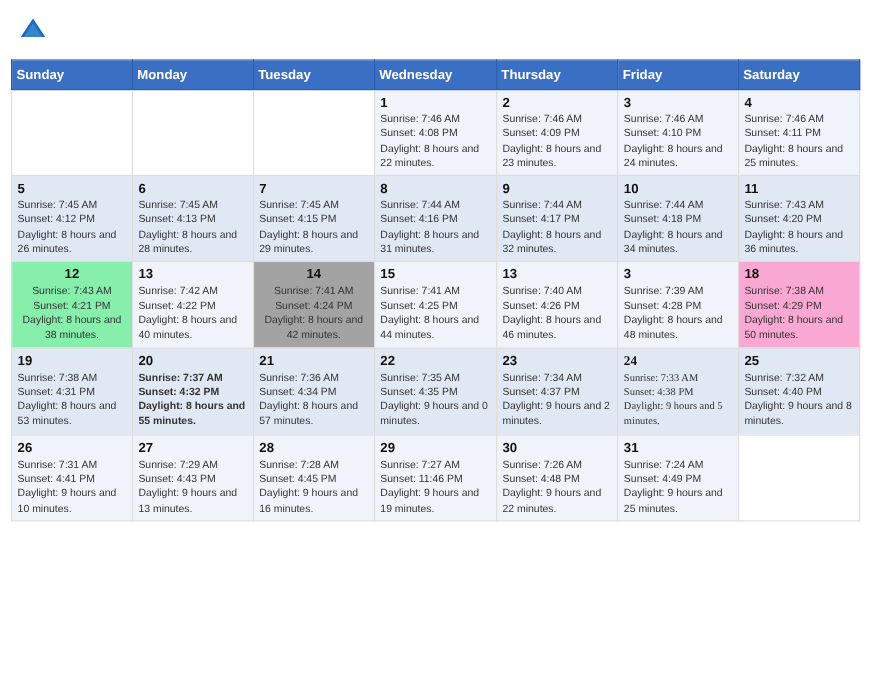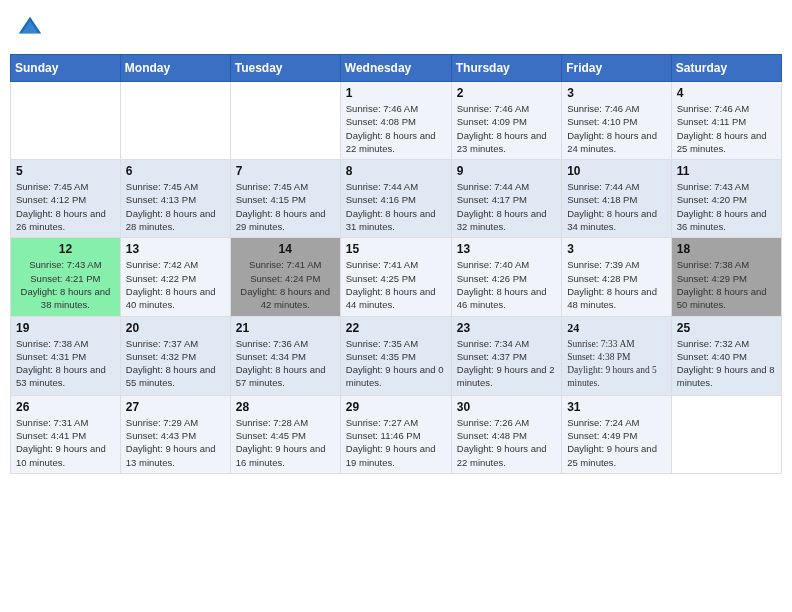--- a/index.html
+++ b/index.html
@@ -223,37 +223,37 @@
           <div class="day-info" style="white-space: pre-line;">Sunrise: 7:40 AM
 Sunset: 4:26 PM
 Daylight: 8 hours and 46 minutes.</div>
         </td>
         <td style="background-color: rgb(240, 244, 250);">
           <span class="day-number">3</span>
           <div class="day-info" style="white-space: pre-line;">Sunrise: 7:39 AM
 Sunset: 4:28 PM
 Daylight: 8 hours and 48 minutes.</div>
         </td>
-        <td style="background-color: #a3a3a3;">
+        <td style="background-color: #f9a8d4;">
           <span class="day-number">18</span>
           <div class="day-info" style="white-space: pre-line;">Sunrise: 7:38 AM
 Sunset: 4:29 PM
 Daylight: 8 hours and 50 minutes.</div>
         </td>
       </tr>
       <tr>
         <td style="background-color: rgb(224, 232, 244);">
           <span class="day-number">19</span>
           <div class="day-info" style="white-space: pre-line;">Sunrise: 7:38 AM
 Sunset: 4:31 PM
 Daylight: 8 hours and 53 minutes.</div>
         </td>
         <td style="background-color: rgb(224, 232, 244); margin-left: 15px;">
           <span class="day-number">20</span>
-          <div class="day-info" style="white-space: pre-line;">Sunrise: 7:37 AM
+          <div class="day-info" style="white-space: pre-line; font-weight: bold;">Sunrise: 7:37 AM
 Sunset: 4:32 PM
 Daylight: 8 hours and 55 minutes.</div>
         </td>
         <td style="background-color: rgb(224, 232, 244);">
           <span class="day-number">21</span>
           <div class="day-info" style="white-space: pre-line;">Sunrise: 7:36 AM
 Sunset: 4:34 PM
 Daylight: 8 hours and 57 minutes.</div>
         </td>
         <td style="background-color: rgb(224, 232, 244);">

